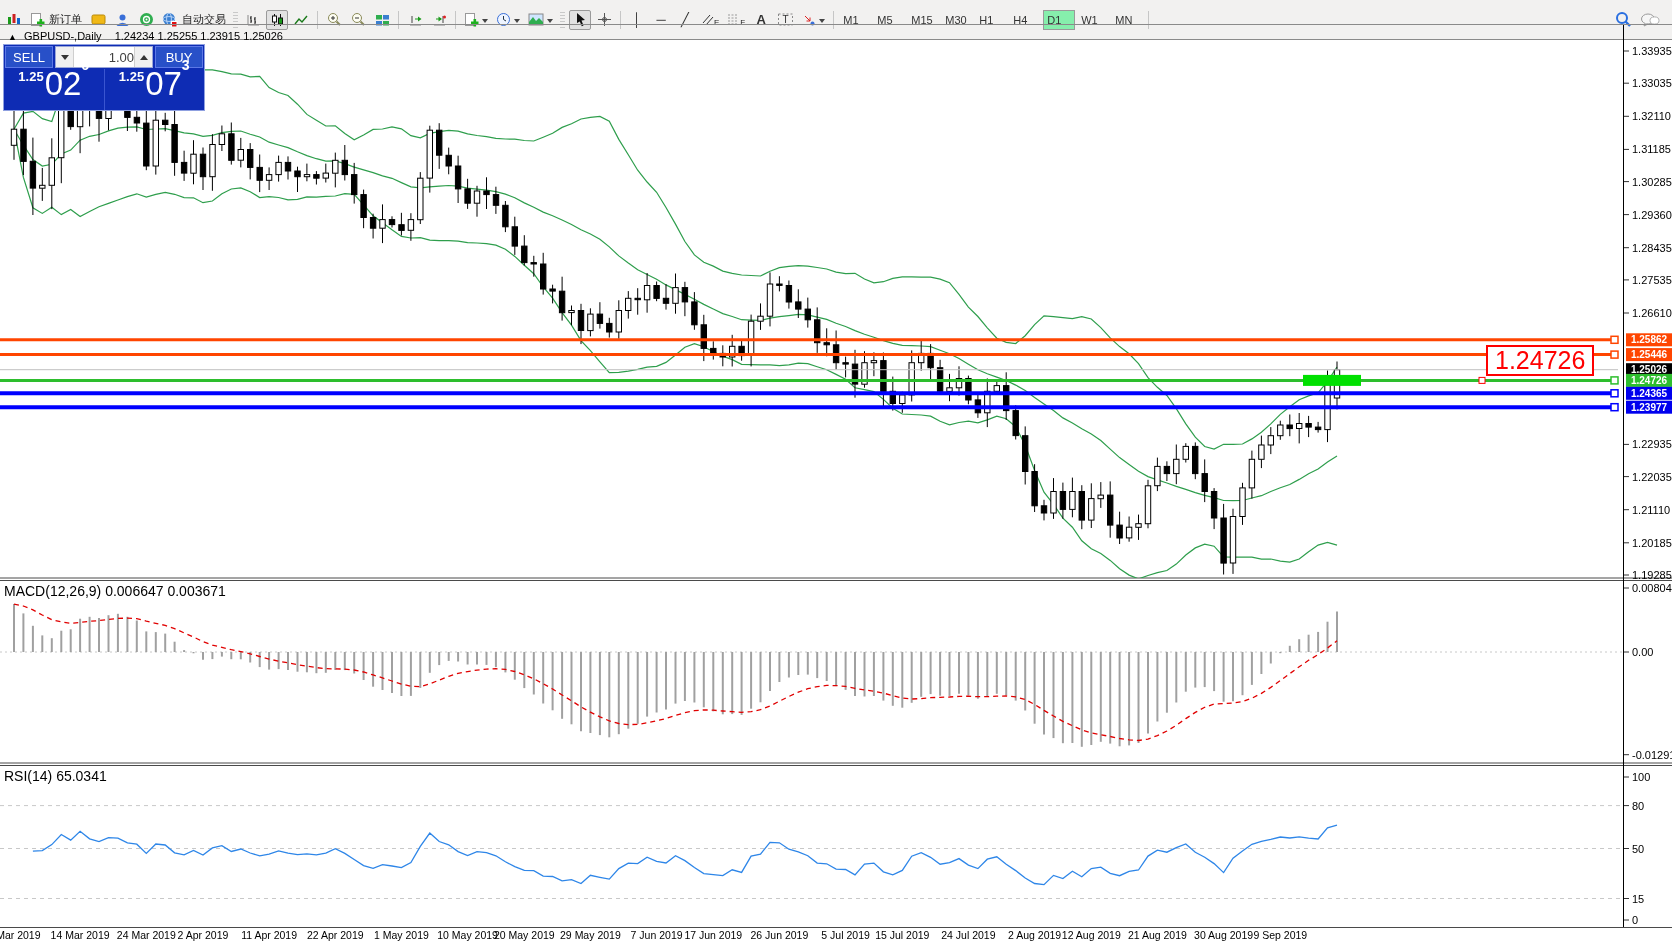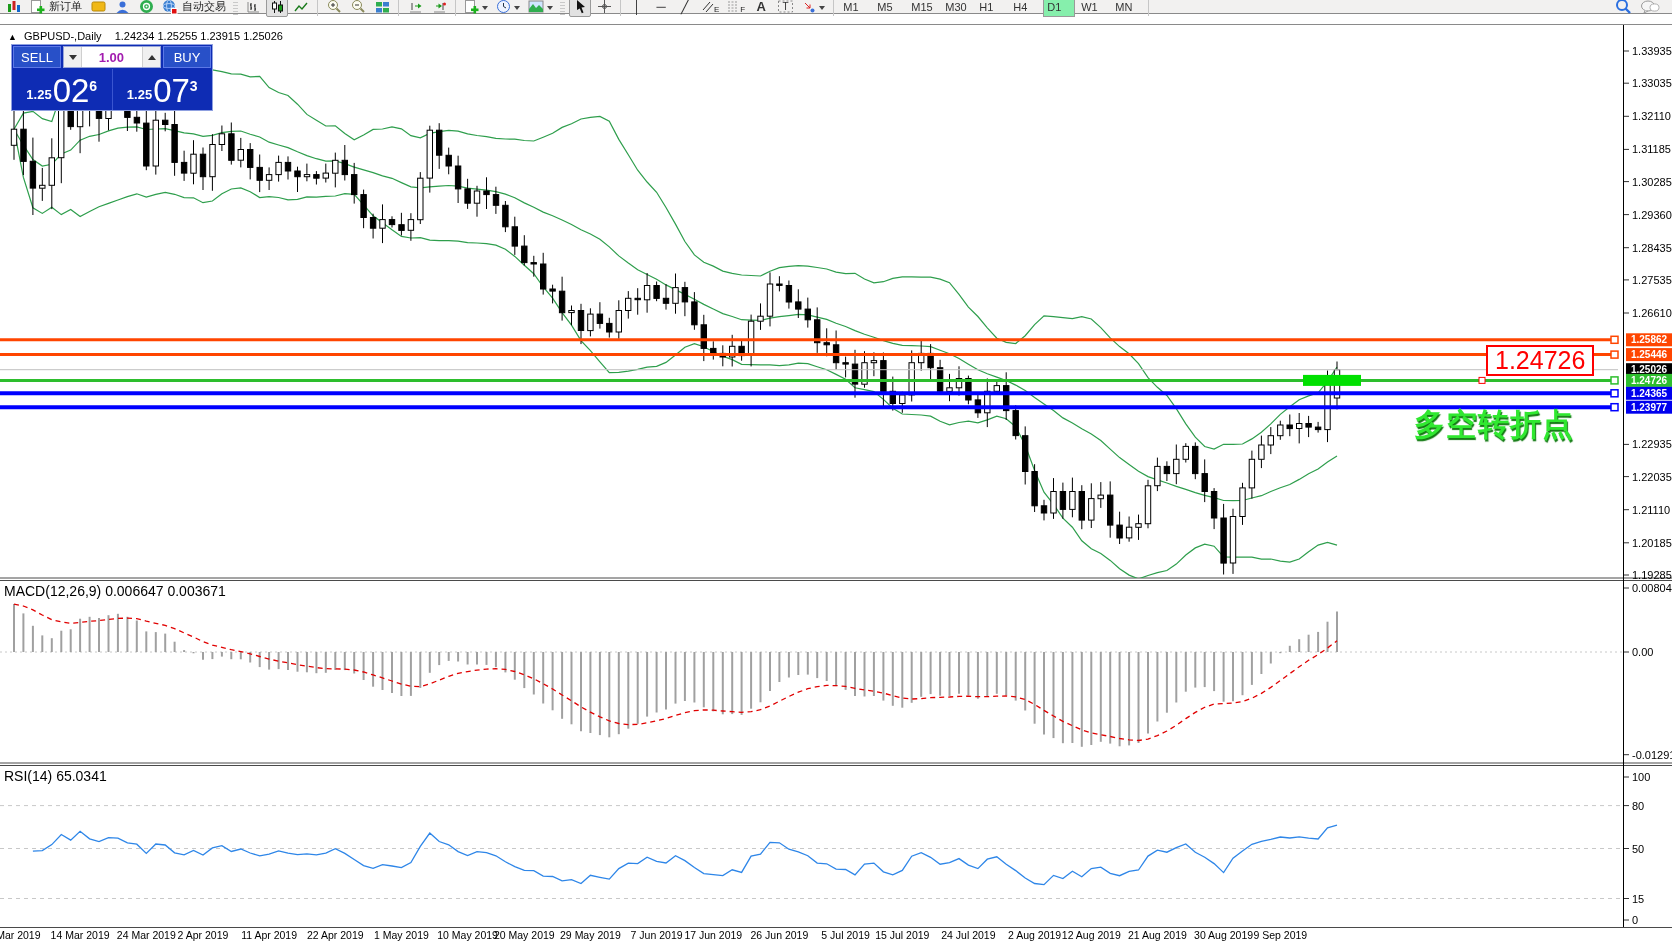--- a/index.html
+++ b/index.html
@@ -1,47 +1,47 @@
 <!DOCTYPE html>
 <html><head>
 <meta charset="utf-8">
 <style>
   html,body{margin:0;padding:0;background:#fff;overflow:hidden;}
   #app{position:relative;width:1672px;height:945px;font-family:"Liberation Sans","DejaVu Sans",sans-serif;background:#fff;}
   
-  .toolbar{position:absolute;left:0;top:0;width:1672px;height:14px;background:#f2f1f0;border-bottom:1px solid #8a8a8a;display:flex;align-items:center;padding:0 2px;box-sizing:border-box;font-size:11px;color:#222;}
+  .toolbar{position:absolute;left:0;top:0;width:1672px;height:40px;background:#f2f1f0;border-bottom:1px solid #8a8a8a;display:flex;align-items:center;padding:0 2px;box-sizing:border-box;font-size:11px;color:#222;}
   .tb-btn{height:20px;min-width:22px;display:flex;align-items:center;justify-content:center;border:1px solid transparent;border-radius:2px;margin:0 1px;padding:0 2px;box-sizing:border-box;cursor:default;}
   .tb-btn.active{background:#e2e2e2;border:1px solid #9a9a9a;}
   .tb-btn .lbl{margin-left:4px;white-space:nowrap;}
   .tb-sep{width:1px;height:18px;background:#c6c6c6;margin:0 4px;}
   .tb-grip{width:5px;height:16px;margin:0 3px;background:repeating-linear-gradient(180deg,#c9c9c9 0 1px,transparent 1px 3px);}
   .caret{width:0;height:0;border:3px solid transparent;border-top:4px solid #444;margin:5px 0 0 3px;}
   .glyph{font-size:13px;line-height:13px;color:#333;}
   .tf{display:inline-block;min-width:24px;text-align:left;padding:3px 3px;font-size:11px;color:#333;border:1px solid transparent;margin:0 1px;}
   .tf.active{background:#86efac;border:1px solid #9a9a9a;}
   .tb-right{margin-left:auto;display:flex;align-items:center;margin-right:6px;}
   
   .chart-title{position:absolute;left:8px;top:30px;font-size:11px;color:#000;white-space:nowrap;}
   .chart-title .tri{font-size:9px;margin-right:4px;}
   .chart-title b{font-weight:normal;margin-right:10px;}
   .ind-label{position:absolute;font-size:14px;color:#000;white-space:nowrap;}
   .callout{position:absolute;left:1486px;top:345px;border:2px solid #ff0000;background:#fff;color:#ff0000;font-size:25px;padding:0 7px;line-height:27px;}
   .annotation{position:absolute;left:1414px;top:404px;font-size:31px;font-weight:bold;color:#30e830;letter-spacing:1px;text-shadow:1px 2px 1px #137a13;white-space:nowrap;}
   
-  .trade-panel{position:absolute;left:3px;top:44px;width:202px;height:67px;background:#0e2cb4;border:1px solid #8fa0e0;box-sizing:border-box;display:flex;flex-direction:column;margin-left:8px;}
+  .trade-panel{position:absolute;left:3px;top:44px;width:202px;height:67px;background:#0e2cb4;border:1px solid #8fa0e0;box-sizing:border-box;display:flex;flex-direction:column;}
   .tp-row1{display:flex;align-items:stretch;height:22px;padding:1px;gap:2px;}
   .tp-btn{flex:0 0 46px;background:#2850c8;border:1px solid #5c78e6;color:#fff;font-size:13px;display:flex;align-items:center;justify-content:center;}
   .tp-spin{flex:1;display:flex;background:#fff;border:1px solid #9aa6d8;}
   .tp-spin .sc{width:17px;display:flex;align-items:center;justify-content:center;background:#f0f0f0;border-right:1px solid #cfcfcf;}
   .tp-spin .sc:last-child{border-right:none;border-left:1px solid #cfcfcf;}
-  .tp-vol{flex:1;color:#a21caf;font-size:13px;display:flex;align-items:center;justify-content:flex-end;padding-right:18px;font-weight:bold;}
+  .tp-vol{flex:1;color:#404040;font-size:13px;display:flex;align-items:center;justify-content:flex-end;padding-right:0;}
   .cup{width:0;height:0;border:4px solid transparent;border-bottom:5px solid #333;margin-bottom:4px;}
   .cdn{width:0;height:0;border:4px solid transparent;border-top:5px solid #333;margin-top:4px;}
   .tp-row2{flex:1;display:flex;color:#fff;}
-  .tp-price{flex:1;display:flex;align-items:flex-end;justify-content:center;padding-bottom:4px;}
+  .tp-price{flex:1;display:flex;align-items:flex-start;justify-content:center;padding-bottom:4px;}
   .tp-price.left{border-right:1px solid #3a55d0;}
   .pp-small{font-size:13px;font-weight:bold;margin:0 1px 4px 0;}
   .pp-big{font-size:33px;font-weight:normal;line-height:30px;}
   .pp-sup{font-size:14px;font-weight:bold;position:relative;top:-12px;}
   svg text{font-family:"Liberation Sans","DejaVu Sans",sans-serif;}
 </style>
 </head>
 <body>
 
 <div id="app">
@@ -829,14 +829,13 @@
   </div>
 
   <div class="ind-label" style="left:4px;top:583px">
     <span>MACD(12,26,9)</span> <span>0.006647 0.003671</span>
   </div>
   <div class="ind-label" style="left:4px;top:768px">
     <span>RSI(14)</span> <span>65.0341</span>
   </div>
 
   <div class="callout">1.24726</div>
-  <div class="annotation">多空转折点</div>
 </div>
 
 </body></html>

